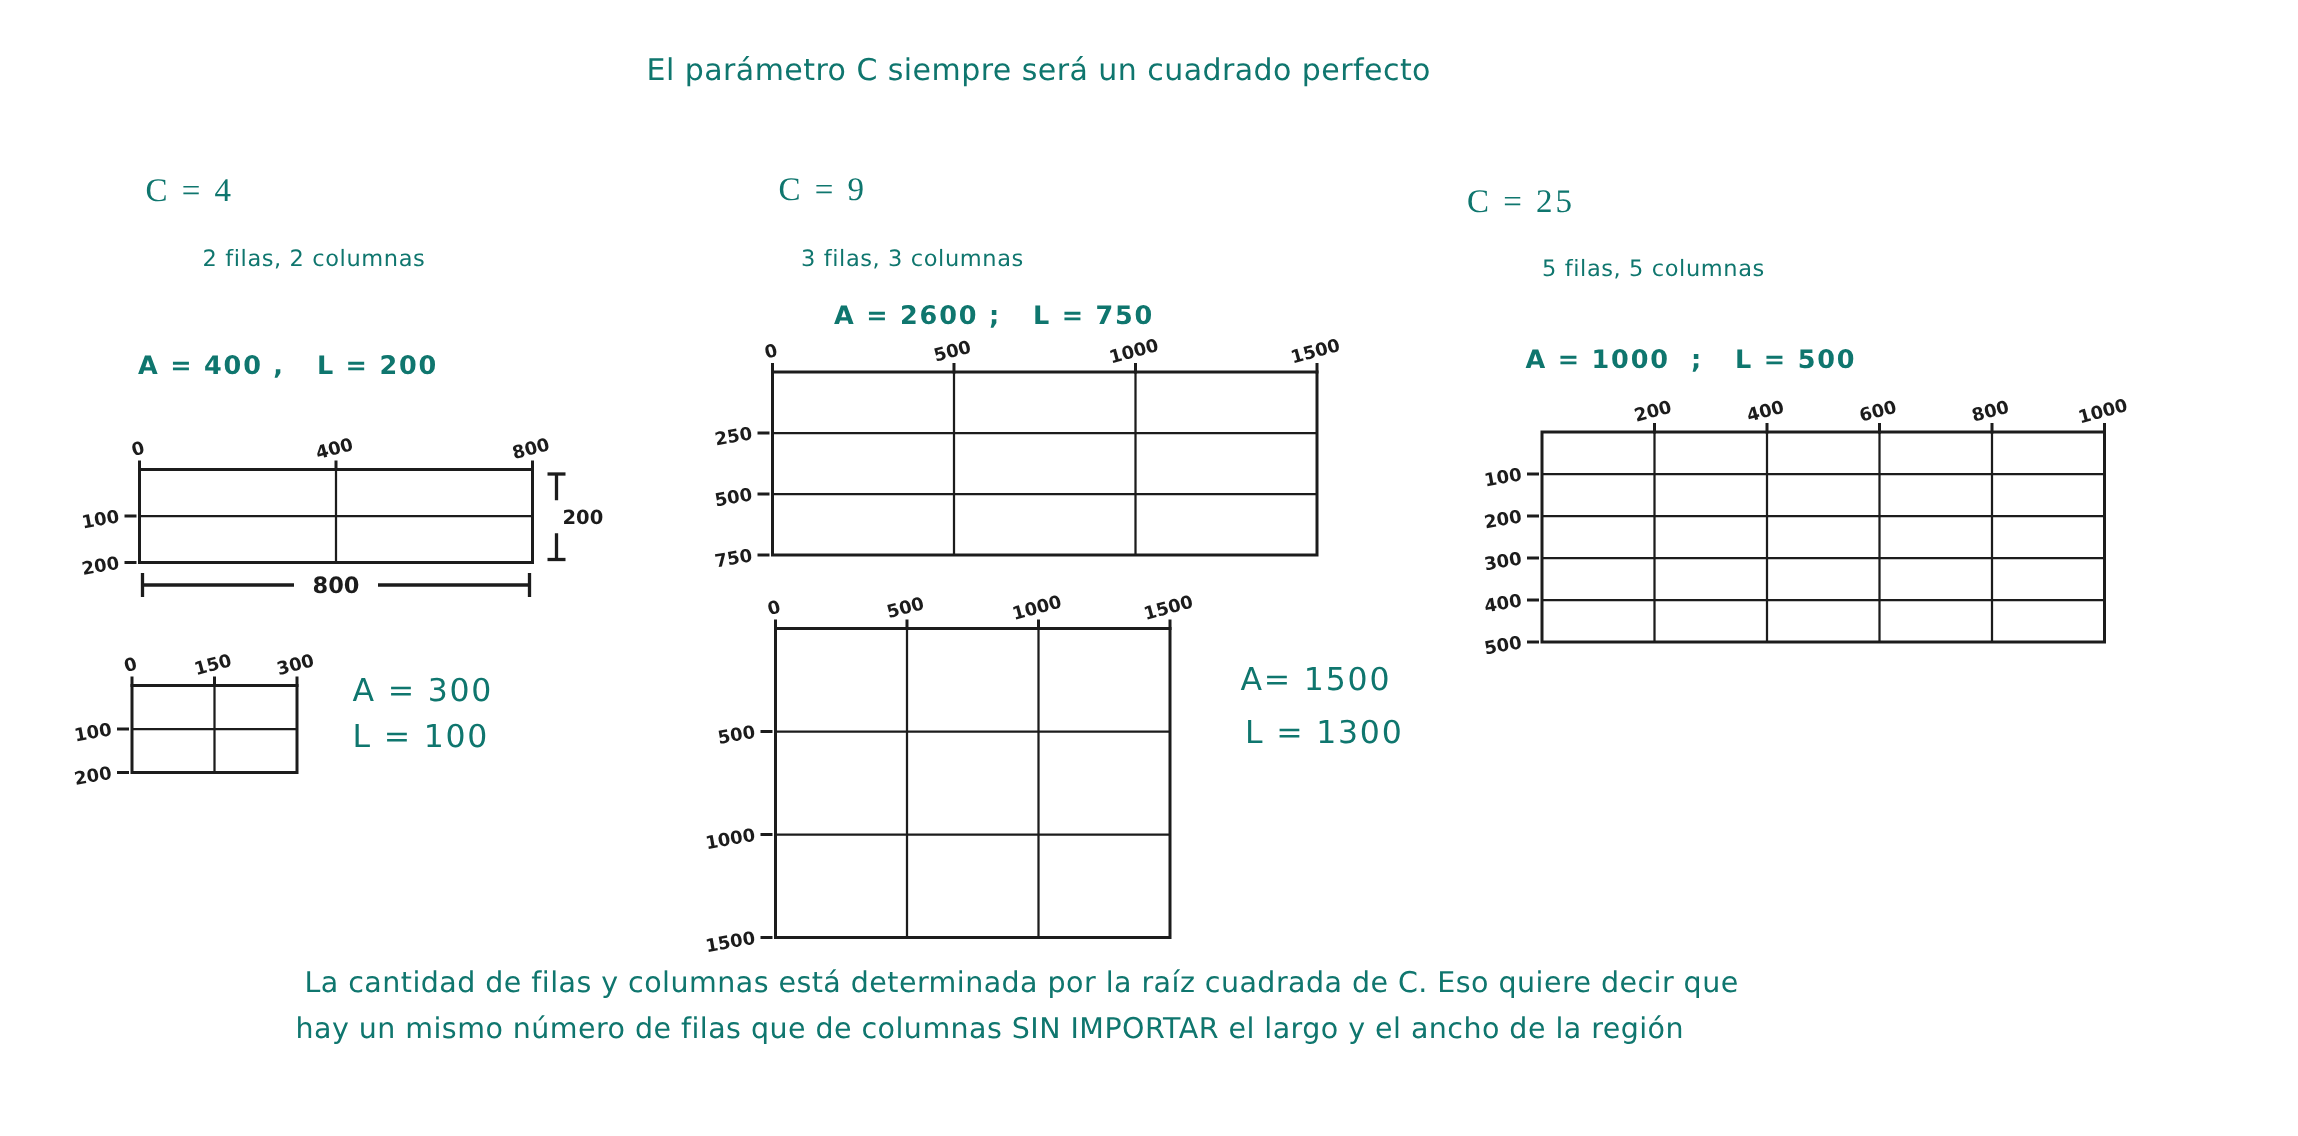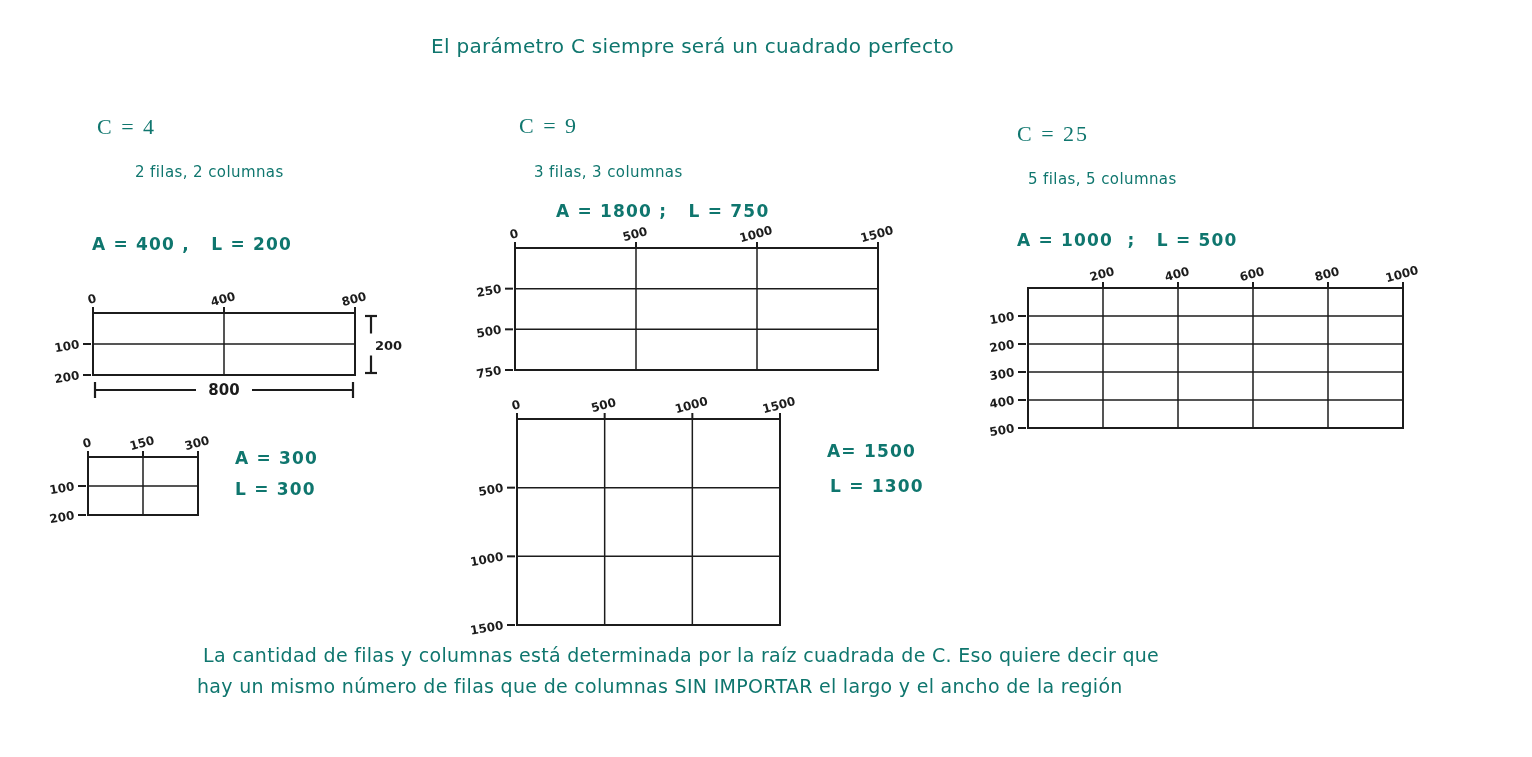--- a/index.html
+++ b/index.html
@@ -9,21 +9,21 @@
     background:#ffffff;
     font-family:"DejaVu Sans", sans-serif;
     color:#0f766e;
     overflow:hidden;
   }
   .abs{position:absolute;white-space:pre;}
   .t-title{left:0;top:34px;width:1385px;text-align:center;font-size:20px;letter-spacing:.3px;}
   .t-c{font-size:22px;letter-spacing:2px;font-family:Liberation Serif, serif;}
   .t-dims{font-size:15px;letter-spacing:.4px;text-align:right;}
   .t-params{font-size:17px;font-weight:700;letter-spacing:1.2px;}
-  .t-side{font-size:17px;font-weight:700;letter-spacing:1.2px;}
+  .t-side{font-size:21px;font-weight:400;letter-spacing:1.2px;}
   .t-foot{font-size:19px;letter-spacing:.3px;}
   svg{display:block;overflow:visible;}
   svg text{font-family:"DejaVu Sans", sans-serif;}
 </style>
 </head>
 <body>
 
 <div class="canvas">
 
   <div class="abs t-title">El parámetro C siempre será un cuadrado perfecto</div>
@@ -65,25 +65,25 @@
       <line x1="88" y1="21" x2="88" y2="28" stroke="#1c1c1c" stroke-width="2"></line>
       <text x="88" y="17" text-anchor="middle" font-size="12" font-weight="700" fill="#1c1c1c" transform="rotate(-15 88 17)">150</text>
       <line x1="143" y1="21" x2="143" y2="28" stroke="#1c1c1c" stroke-width="2"></line>
       <text x="143" y="17" text-anchor="middle" font-size="12" font-weight="700" fill="#1c1c1c" transform="rotate(-15 143 17)">300</text>
       <line x1="23" y1="56" x2="31" y2="56" stroke="#1c1c1c" stroke-width="2"></line>
       <text x="20" y="60" text-anchor="end" font-size="12" font-weight="700" fill="#1c1c1c" transform="rotate(-10 20 60)">100</text>
       <line x1="23" y1="85" x2="31" y2="85" stroke="#1c1c1c" stroke-width="2"></line>
       <text x="20" y="89" text-anchor="end" font-size="12" font-weight="700" fill="#1c1c1c" transform="rotate(-10 20 89)">200</text>
     </svg>
   <div class="abs t-side" style="left:235px;top:448px">A = 300</div>
-  <div class="abs t-side" style="left:235px;top:479px">L = 300</div>
+  <div class="abs t-side" style="left:235px;top:479px">L = 100</div>
 
   <div class="abs t-c" style="left:519px;top:113px">C = 9</div>
   <div class="abs t-dims" style="left:534px;top:163px">3 filas, 3 columnas</div>
-  <div class="abs t-params" style="left:556px;top:201px">A = 1800 ;   L = 750</div>
+  <div class="abs t-params" style="left:556px;top:201px">A = 2600 ;   L = 750</div>
   <svg class="abs" style="left:470px;top:215px" width="440" height="165" viewBox="0 0 440 165">
       <rect x="45" y="33" width="363" height="122" fill="none" stroke="#1c1c1c" stroke-width="2"></rect>
       <line x1="166" y1="33" x2="166" y2="155" stroke="#1c1c1c" stroke-width="1.5"></line>
       <line x1="287" y1="33" x2="287" y2="155" stroke="#1c1c1c" stroke-width="1.5"></line>
       <line x1="45" y1="73.66666666666666" x2="408" y2="73.66666666666666" stroke="#1c1c1c" stroke-width="1.5"></line>
       <line x1="45" y1="114.33333333333333" x2="408" y2="114.33333333333333" stroke="#1c1c1c" stroke-width="1.5"></line>
       <line x1="45" y1="27" x2="45" y2="34" stroke="#1c1c1c" stroke-width="2"></line>
       <text x="45" y="23" text-anchor="middle" font-size="12" font-weight="700" fill="#1c1c1c" transform="rotate(-15 45 23)">0</text>
       <line x1="165.9879" y1="27" x2="165.9879" y2="34" stroke="#1c1c1c" stroke-width="2"></line>
       <text x="165.9879" y="23" text-anchor="middle" font-size="12" font-weight="700" fill="#1c1c1c" transform="rotate(-15 165.9879 23)">500</text>
@@ -115,21 +115,21 @@
       <line x1="67" y1="97.65979999999999" x2="75" y2="97.65979999999999" stroke="#1c1c1c" stroke-width="2"></line>
       <text x="64" y="101.65979999999999" text-anchor="end" font-size="12" font-weight="700" fill="#1c1c1c" transform="rotate(-10 64 101.65979999999999)">500</text>
       <line x1="67" y1="166.34019999999998" x2="75" y2="166.34019999999998" stroke="#1c1c1c" stroke-width="2"></line>
       <text x="64" y="170.34019999999998" text-anchor="end" font-size="12" font-weight="700" fill="#1c1c1c" transform="rotate(-10 64 170.34019999999998)">1000</text>
       <line x1="67" y1="235" x2="75" y2="235" stroke="#1c1c1c" stroke-width="2"></line>
       <text x="64" y="239" text-anchor="end" font-size="12" font-weight="700" fill="#1c1c1c" transform="rotate(-10 64 239)">1500</text>
     </svg>
   <div class="abs t-side" style="left:827px;top:441px">A= 1500</div>
   <div class="abs t-side" style="left:830px;top:476px">L = 1300</div>
 
-  <div class="abs t-c" style="left:1017px;top:121px">C = 25</div>
+  <div class="abs t-c" style="left:978px;top:121px">C = 25</div>
   <div class="abs t-dims" style="left:1028px;top:170px">5 filas, 5 columnas</div>
   <div class="abs t-params" style="left:1017px;top:230px">A = 1000  ;   L = 500</div>
   <svg class="abs" style="left:975px;top:250px" width="480" height="185" viewBox="0 0 480 185">
       <rect x="53" y="38" width="375" height="140" fill="none" stroke="#1c1c1c" stroke-width="2"></rect>
       <line x1="128" y1="38" x2="128" y2="178" stroke="#1c1c1c" stroke-width="1.5"></line>
       <line x1="203" y1="38" x2="203" y2="178" stroke="#1c1c1c" stroke-width="1.5"></line>
       <line x1="278" y1="38" x2="278" y2="178" stroke="#1c1c1c" stroke-width="1.5"></line>
       <line x1="353" y1="38" x2="353" y2="178" stroke="#1c1c1c" stroke-width="1.5"></line>
       <line x1="53" y1="66" x2="428" y2="66" stroke="#1c1c1c" stroke-width="1.5"></line>
       <line x1="53" y1="94" x2="428" y2="94" stroke="#1c1c1c" stroke-width="1.5"></line>

